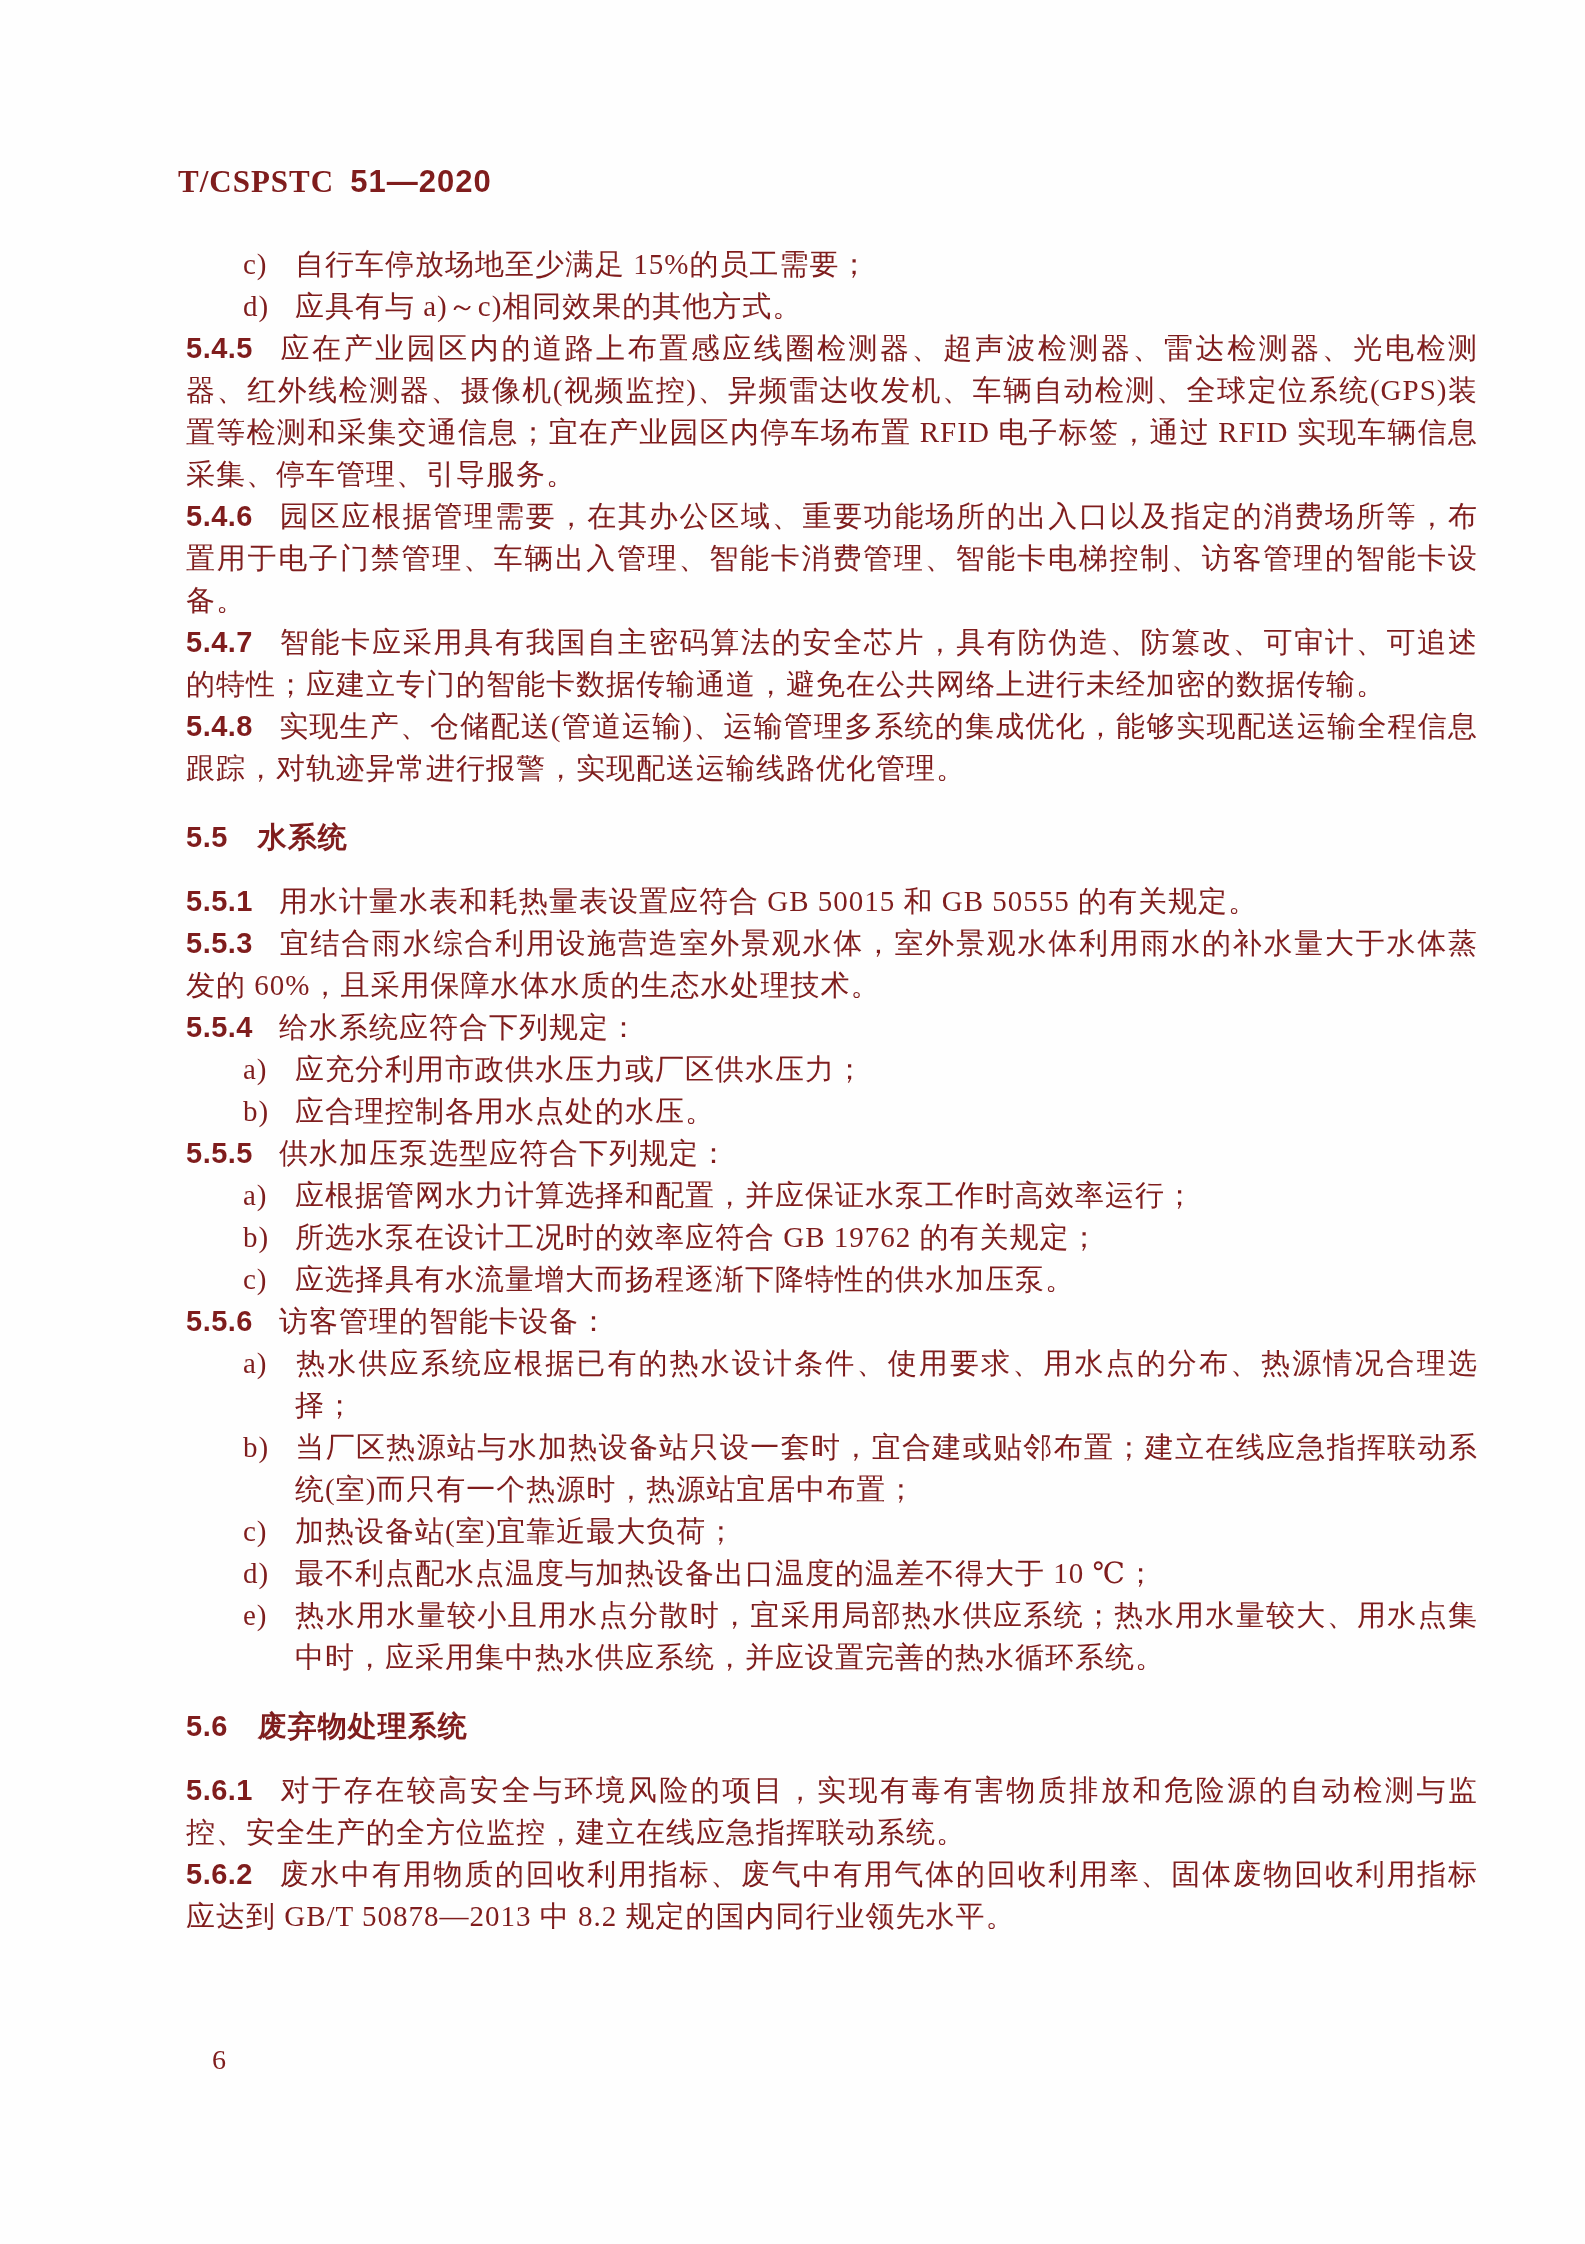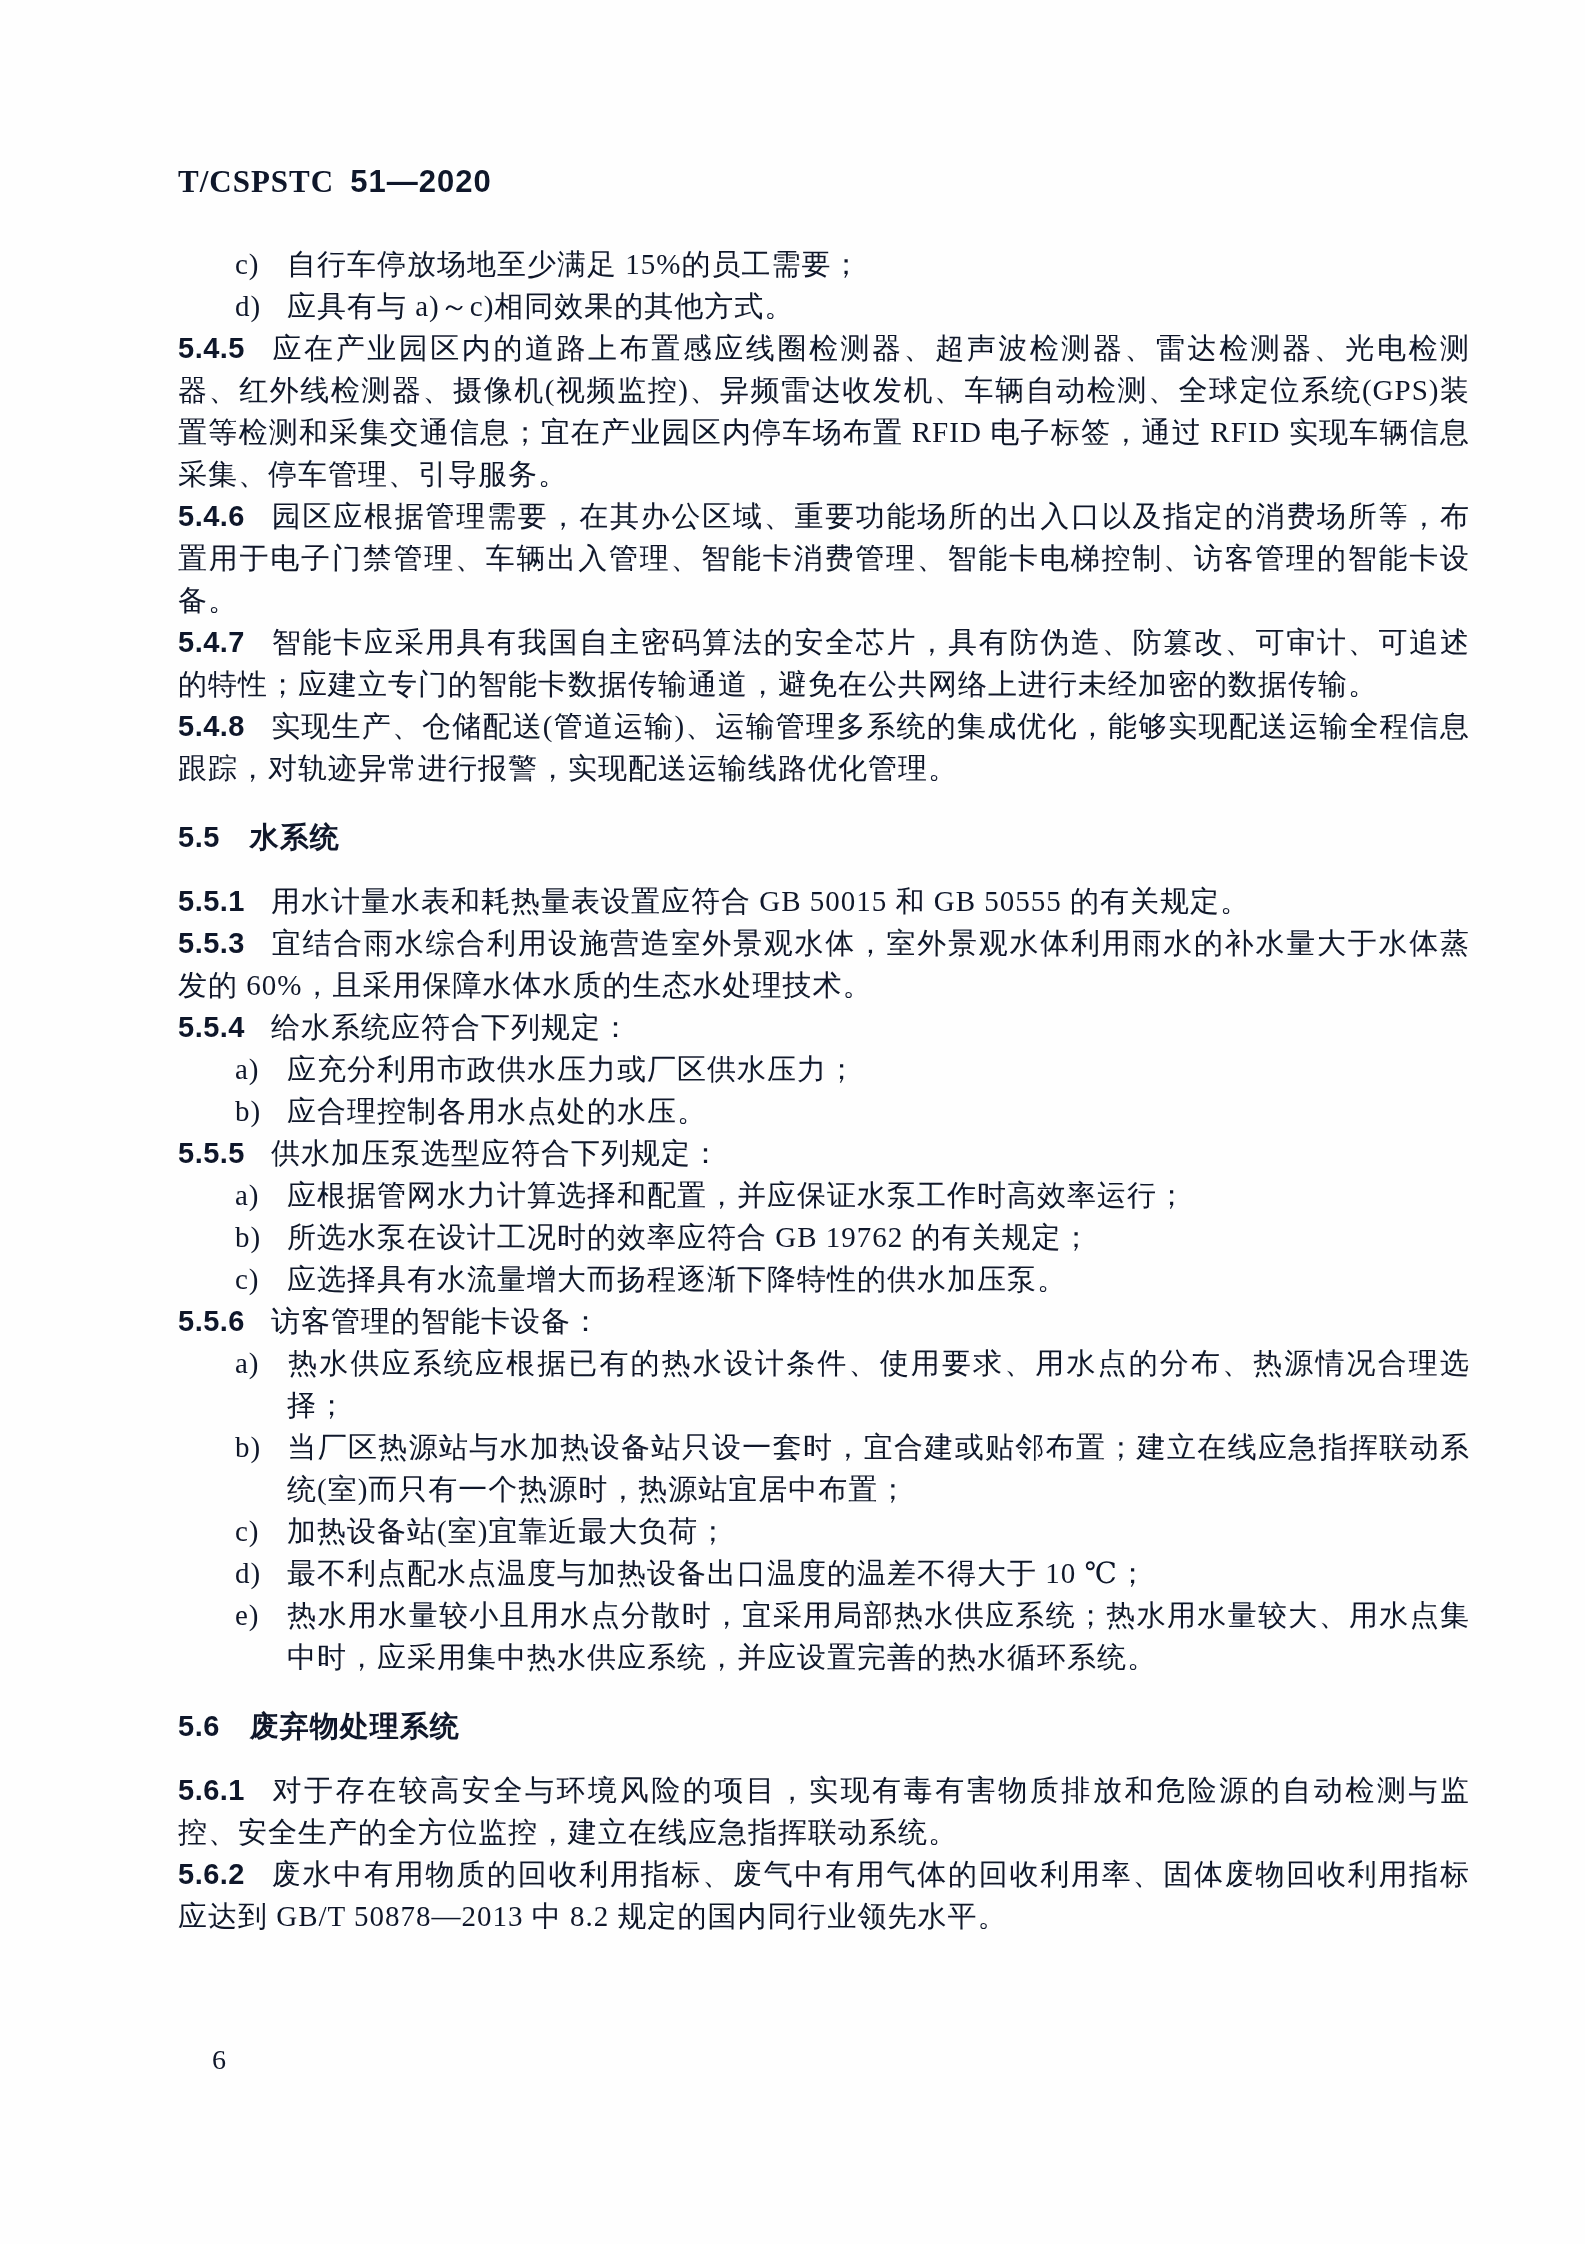--- a/index.html
+++ b/index.html
@@ -1,40 +1,40 @@
 <!DOCTYPE html>
 <html><head>
 <meta charset="utf-8">
 <style>
   * { margin:0; padding:0; box-sizing:border-box; }
   html,body { background:#ffffff; }
   .page {
     position:relative;
     width:1585px; height:2244px;
     background:#fefefe;
-    color:#0f172a;
+    color:#7f1d1d;
     font-family:"Liberation Serif","DejaVu Serif",serif;
     overflow:hidden;
   }
   .running-header {
     position:absolute; left:178px; top:164px;
     font-size:31px; letter-spacing:1px;
     white-space:nowrap;
   }
   .running-header .code-prefix {
     font-weight:700;
     font-family:"Liberation Serif","DejaVu Serif",serif;
   }
   .running-header .code-suffix {
     font-weight:600;
     font-family:"Liberation Sans","DejaVu Sans",sans-serif;
     margin-left:16px;
   }
   .doc-body {
-    position:absolute; left:178px; top:243px;
+    position:absolute; left:186px; top:243px;
     width:1292px;
     font-size:29px; line-height:42px;
     text-align:justify;
     letter-spacing:1px;
   }
   .doc-body p { margin:0; }
   .clause-num {
     font-family:"Liberation Sans","DejaVu Sans",sans-serif;
     font-weight:700;
     margin-right:26px;

